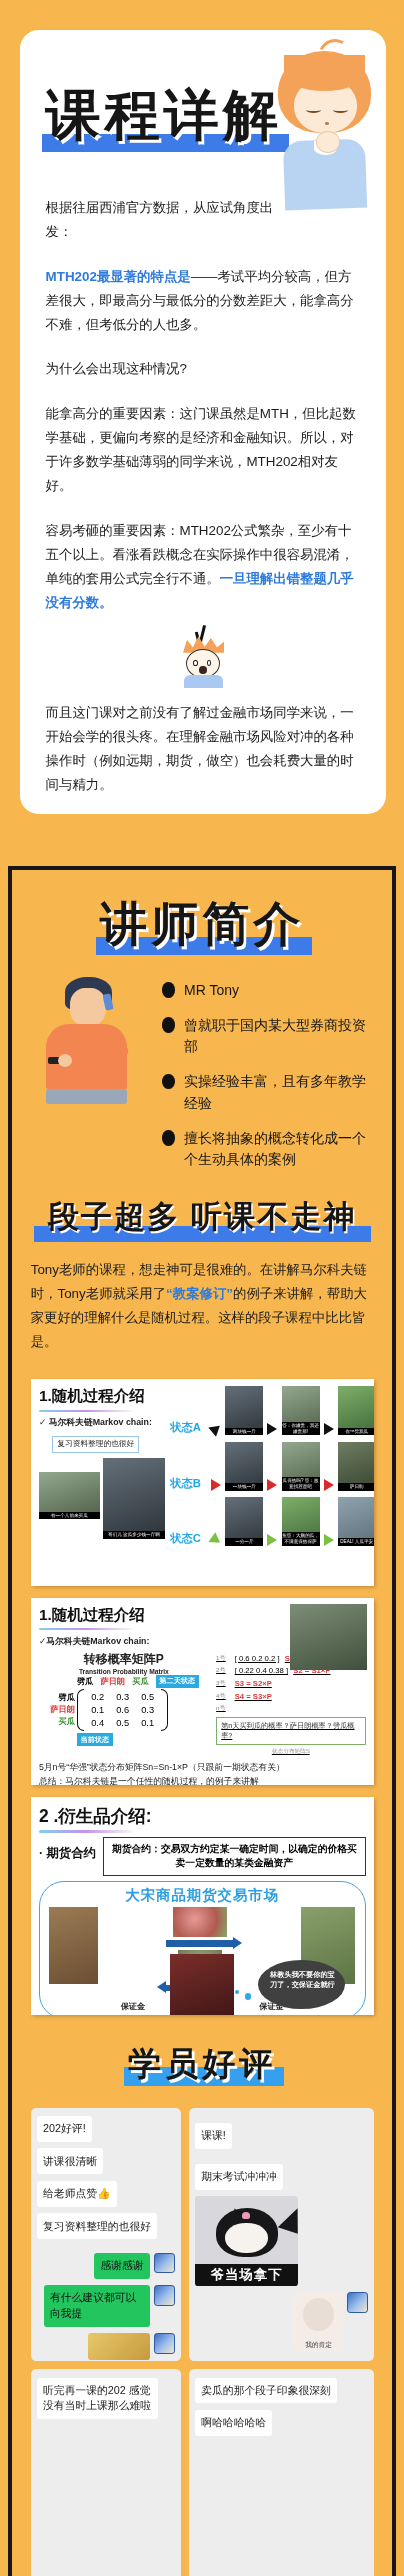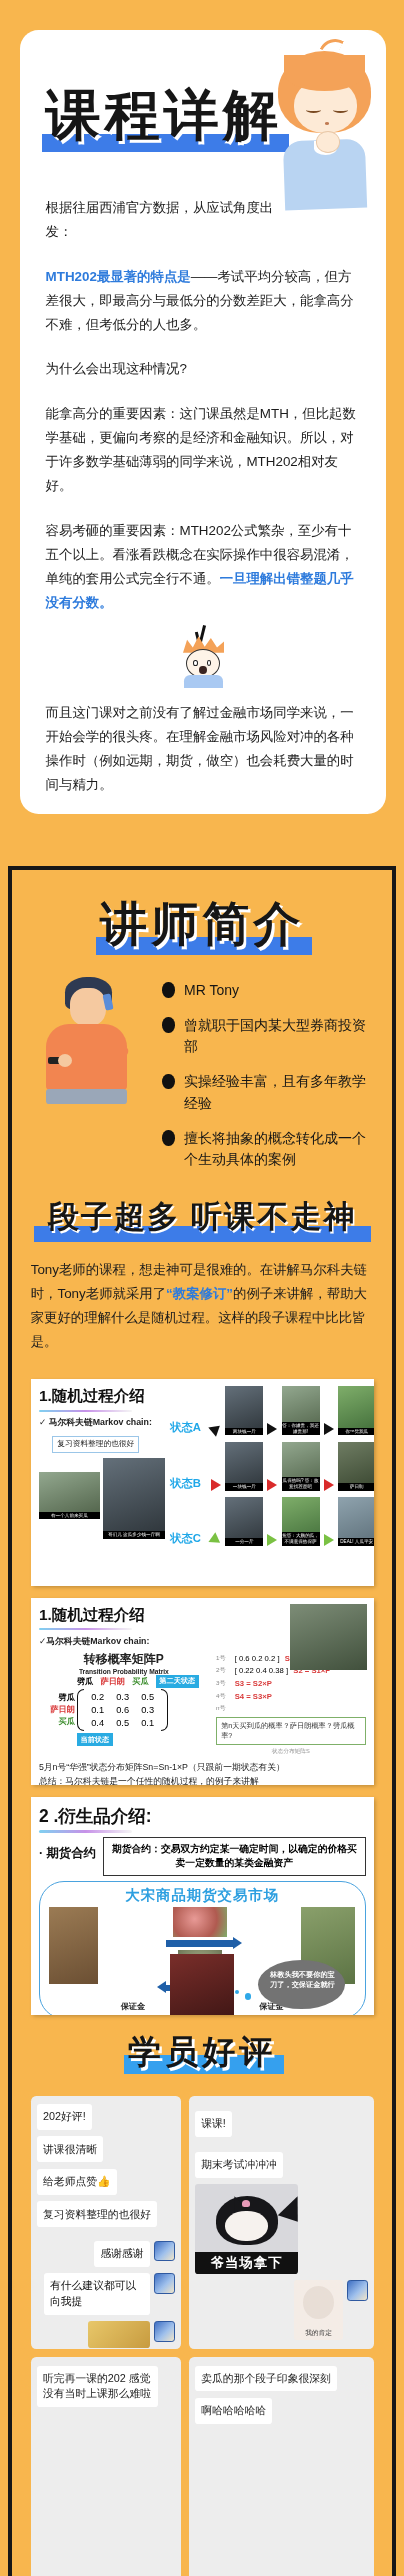--- a/index.html
+++ b/index.html
@@ -129,37 +129,37 @@
   .s3-bullet { font-size:12.4px; font-weight:900; color:#111; white-space:nowrap; margin-top:8.2px;text-align:center; }
   .def-box { border:1px solid #333; font-size:9.8px; font-weight:bold; line-height:14.4px; padding:4.1px 6.2px; text-align:center; }
   .market { border:1.5px solid #4AA3DF; border-radius:25px; margin-top:5.2px; padding:4.1px 9.3px 5.2px 9.3px; position:relative; height:138px; }
   .market-title { text-align:center; color:#2D9FE0; font-size:14.4px; font-weight:900; letter-spacing:1px; }
   .m-row { display:flex; justify-content:space-between; align-items:flex-start; margin-top:2.1px; }
   .m-mid { display:flex; flex-direction:column; align-items:center; gap:1px; width:108px; }
   .arrow-bar { position:relative; width:67px; height:6.2px; background:#1F5FA8; margin:2.1px 0; }
   .arrow-bar.r:after { content:""; position:absolute; right:-9.3px; top:-3.6px; border-left:9.3px solid #1F5FA8; border-top:6.7px solid transparent; border-bottom:6.7px solid transparent; }
   .arrow-bar.l:after { content:""; position:absolute; left:-9.3px; top:-3.6px; border-right:9.3px solid #1F5FA8; border-top:6.7px solid transparent; border-bottom:6.7px solid transparent; }
   .margin-label { font-size:8.2px; font-weight:bold; color:#222; }
-  .cloud { position:absolute; right:19.6px; bottom:9.3px; width:87px; height:49px; background:#737373; border-radius:50%;
+  .cloud { position:absolute; right:19.6px; bottom:9.3px; width:87px; height:49px; background:#404040; border-radius:50%;
            color:#fff; font-size:7.2px; font-weight:bold; line-height:9.8px; padding:10.3px 8.2px 0 10.3px; text-align:center; }
   .cloud:before { content:""; position:absolute; left:-13.4px; bottom:9.3px; width:6.2px; height:6.2px; background:#2FA8E8; border-radius:50%; }
   .cloud:after  { content:""; position:absolute; left:-23px; bottom:14.4px; width:4.1px; height:4.1px; background:#2FA8E8; border-radius:50%; }
 
   
   .prod-para { margin-top:23px; }
 
   
-  .reviews-title-wrap { margin-top:15px; text-align:center; }
+  .reviews-title-wrap { margin-top:27px; text-align:center; }
   #reviews-title .txt { font-size:33px; }
   .chat-grid { margin-top:20.6px; display:grid; grid-template-columns:150px 185px; gap:8.8px 8.2px; }
   .chat-panel { background:#EDEDED; border-radius:5.2px; padding:8.2px 6.2px; display:flex; flex-direction:column; gap:6.7px; overflow:hidden; }
   .pa,.pb { height:253px; } .pc,.pd { height:224px; }
   .b-in { align-self:flex-start; background:#fff; border-radius:3.1px; padding:5.2px 6.2px; font-size:10.8px; line-height:15.5px; color:#1a1a1a; max-width:88%; }
   .out-row { align-self:flex-end; display:flex; gap:4.1px; align-items:flex-start; max-width:95%; }
-  .b-out { background:#ffffff; border-radius:3.1px; padding:5.2px 6.2px; font-size:10.8px; line-height:15.5px; color:#111; }
+  .b-out { background:#22c55e; border-radius:3.1px; padding:5.2px 6.2px; font-size:10.8px; line-height:15.5px; color:#111; }
   .avatar { width:20.6px; height:20.6px; border-radius:3.1px; flex:0 0 auto;
             background:linear-gradient(135deg,#3E6FC4 0%,#9fc0ec 55%,#f3e6c8 100%); border:0.5px solid #2f59a0; }
   .sticker { position:relative; border-radius:3.1px; overflow:hidden; }
   .stk-haoye { align-self:flex-start; width:88px; height:88px; background:#fdfdfd; }
   .stk-doge { align-self:flex-end; width:62px; height:27px; background:linear-gradient(135deg,#e8c76a,#c79b3f); }
   .stk-kuromi { align-self:flex-start; width:103px; height:118px; background:#d8d8dc; }
   .kuromi-head { position:absolute; left:20.6px; top:11.3px; width:62px; height:49px; background:#17171a; border-radius:50% 50% 44% 44%; }
   .kuromi-ear-l,.kuromi-ear-r { position:absolute; top:-1px; width:0; height:0; border-bottom:24px solid #17171a; }
   .kuromi-ear-l { left:14.4px; border-left:8.2px solid transparent; border-right:13.4px solid transparent; transform:rotate(-18deg); }
   .kuromi-ear-r { left:65px; border-left:13.4px solid transparent; border-right:8.2px solid transparent; transform:rotate(18deg); }
@@ -357,21 +357,21 @@
               <span>0.6</span>
               <span>0.3</span>
             <span>0.4</span>
               <span>0.5</span>
               <span>0.1</span>
           </div>
           <div class="paren r"></div>
         </div>
         <span class="chip" style="display:inline-block; margin:2.1px 0 0 38px;">当前状态</span>
       </div>
-      <div style="flex:1; padding-left:7.2px; padding-top:3.1px;">
+      <div style="flex:1; padding-left:7.2px; padding-top:3.1px;text-decoration:underline;">
         <div class="s-row">
             <span class="s-day">1号</span>
             <span>[ 0.6  0.2  0.2 ]</span>
             <span class="red" style="font-weight:bold;">S1</span>
           </div>
         <div class="s-row">
             <span class="s-day">2号</span>
             <span>[ 0.22  0.4  0.38 ]</span>
             <span class="red" style="font-weight:bold;">S2 = S1×P</span>
           </div>

